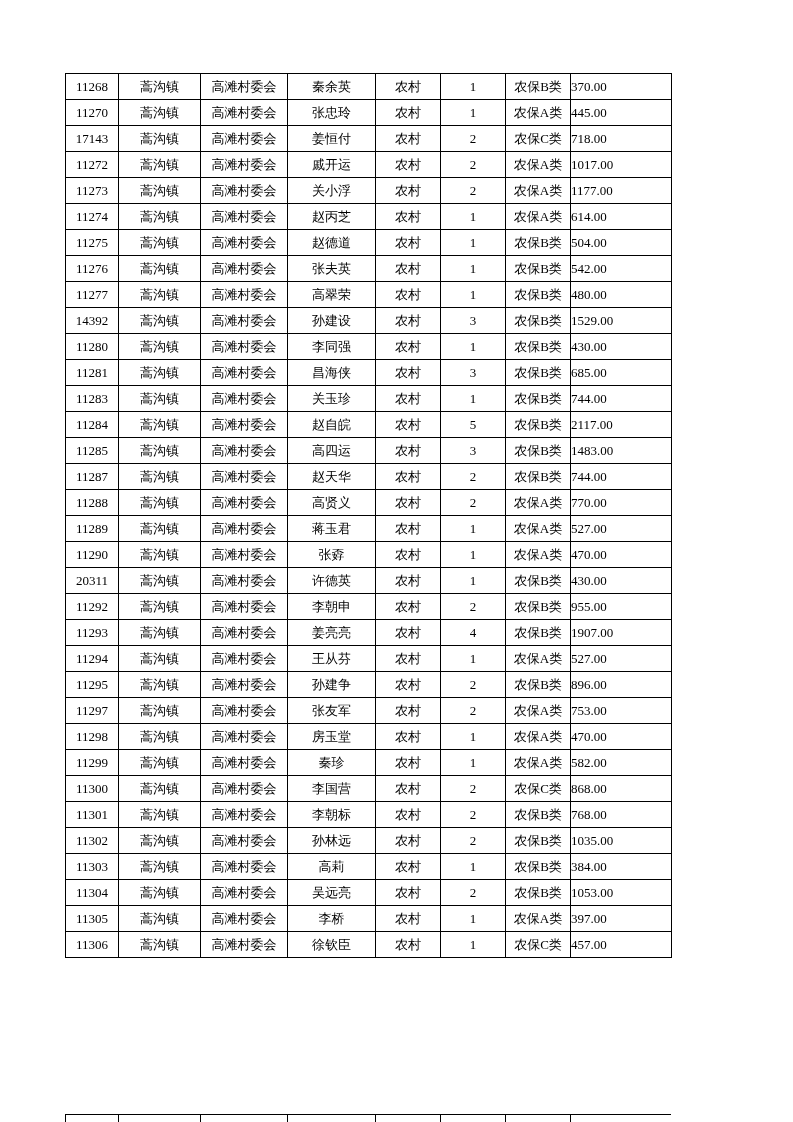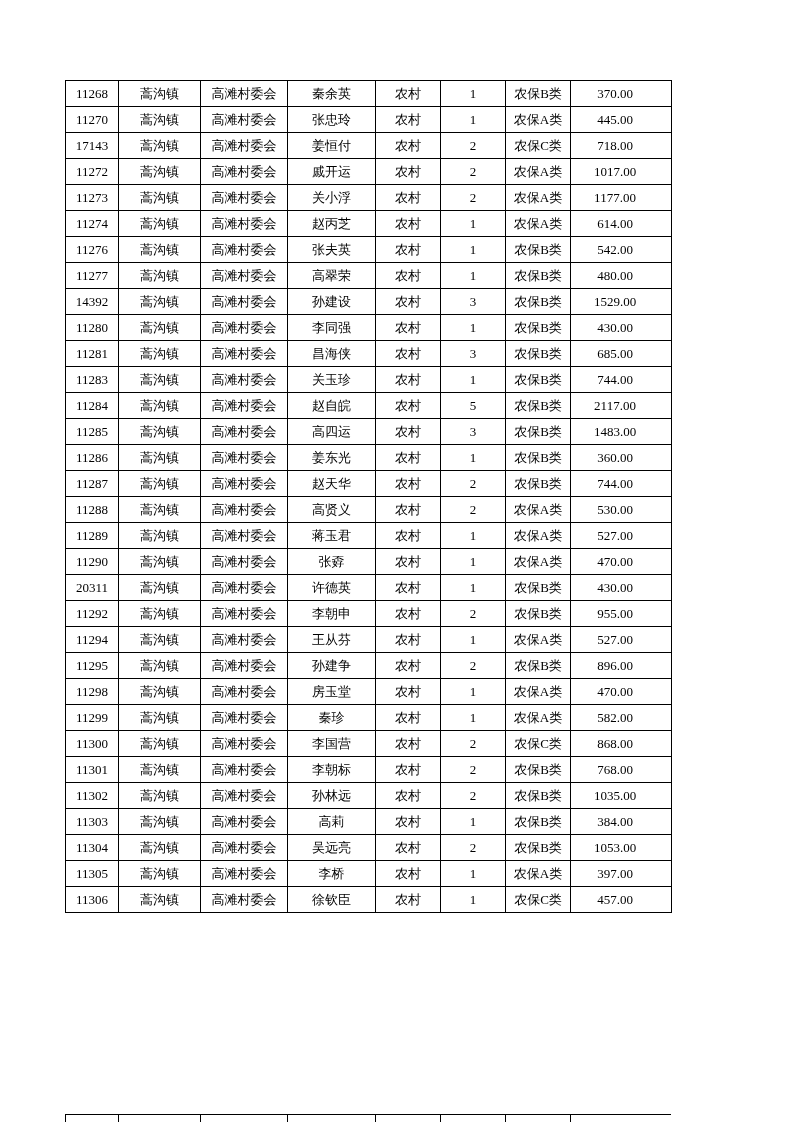--- a/index.html
+++ b/index.html
@@ -14,38 +14,38 @@
     overflow: hidden;
   }
   .page {
     position: absolute;
     inset: 0;
     background: #ffffff;
   }
   table.records {
     position: absolute;
     left: 65px;
-    top: 80px;
+    top: 73px;
     width: 606px;
     border-collapse: collapse;
     table-layout: fixed;
   }
   table.records td {
     border: 1px solid #000000;
     height: 25px;
     padding: 0;
     font-size: 13px;
     line-height: 25px;
     text-align: center;
     vertical-align: middle;
     white-space: nowrap;
     overflow: hidden;
   }
   table.records td.col-amount {
-    text-align: center;
+    text-align: left;
     padding-right: 12px;
   }
   
   .partial-clip {
     position: absolute;
     left: 65px;
     top: 1114px;
     width: 606px;
     height: 8px;
     overflow: hidden;
@@ -128,20 +128,30 @@
           <td>11274</td>
           <td>蒿沟镇</td>
           <td>高滩村委会</td>
           <td>赵丙芝</td>
           <td>农村</td>
           <td>1</td>
           <td>农保A类</td>
           <td class="col-amount">614.00</td>
         </tr>
         <tr>
+          <td>11275</td>
+          <td>蒿沟镇</td>
+          <td>高滩村委会</td>
+          <td>赵德道</td>
+          <td>农村</td>
+          <td>1</td>
+          <td>农保B类</td>
+          <td class="col-amount">504.00</td>
+        </tr>
+        <tr>
           <td>11276</td>
           <td>蒿沟镇</td>
           <td>高滩村委会</td>
           <td>张夫英</td>
           <td>农村</td>
           <td>1</td>
           <td>农保B类</td>
           <td class="col-amount">542.00</td>
         </tr>
         <tr>
@@ -208,48 +218,38 @@
           <td>11285</td>
           <td>蒿沟镇</td>
           <td>高滩村委会</td>
           <td>高四运</td>
           <td>农村</td>
           <td>3</td>
           <td>农保B类</td>
           <td class="col-amount">1483.00</td>
         </tr>
         <tr>
-          <td>11286</td>
-          <td>蒿沟镇</td>
-          <td>高滩村委会</td>
-          <td>姜东光</td>
-          <td>农村</td>
-          <td>1</td>
-          <td>农保B类</td>
-          <td class="col-amount">360.00</td>
-        </tr>
-        <tr>
           <td>11287</td>
           <td>蒿沟镇</td>
           <td>高滩村委会</td>
           <td>赵天华</td>
           <td>农村</td>
           <td>2</td>
           <td>农保B类</td>
           <td class="col-amount">744.00</td>
         </tr>
         <tr>
           <td>11288</td>
           <td>蒿沟镇</td>
           <td>高滩村委会</td>
           <td>高贤义</td>
           <td>农村</td>
           <td>2</td>
           <td>农保A类</td>
-          <td class="col-amount">530.00</td>
+          <td class="col-amount">770.00</td>
         </tr>
         <tr>
           <td>11289</td>
           <td>蒿沟镇</td>
           <td>高滩村委会</td>
           <td>蒋玉君</td>
           <td>农村</td>
           <td>1</td>
           <td>农保A类</td>
           <td class="col-amount">527.00</td>
@@ -278,38 +278,58 @@
           <td>11292</td>
           <td>蒿沟镇</td>
           <td>高滩村委会</td>
           <td>李朝申</td>
           <td>农村</td>
           <td>2</td>
           <td>农保B类</td>
           <td class="col-amount">955.00</td>
         </tr>
         <tr>
+          <td>11293</td>
+          <td>蒿沟镇</td>
+          <td>高滩村委会</td>
+          <td>姜亮亮</td>
+          <td>农村</td>
+          <td>4</td>
+          <td>农保B类</td>
+          <td class="col-amount">1907.00</td>
+        </tr>
+        <tr>
           <td>11294</td>
           <td>蒿沟镇</td>
           <td>高滩村委会</td>
           <td>王从芬</td>
           <td>农村</td>
           <td>1</td>
           <td>农保A类</td>
           <td class="col-amount">527.00</td>
         </tr>
         <tr>
           <td>11295</td>
           <td>蒿沟镇</td>
           <td>高滩村委会</td>
           <td>孙建争</td>
           <td>农村</td>
           <td>2</td>
           <td>农保B类</td>
           <td class="col-amount">896.00</td>
+        </tr>
+        <tr>
+          <td>11297</td>
+          <td>蒿沟镇</td>
+          <td>高滩村委会</td>
+          <td>张友军</td>
+          <td>农村</td>
+          <td>2</td>
+          <td>农保A类</td>
+          <td class="col-amount">753.00</td>
         </tr>
         <tr>
           <td>11298</td>
           <td>蒿沟镇</td>
           <td>高滩村委会</td>
           <td>房玉堂</td>
           <td>农村</td>
           <td>1</td>
           <td>农保A类</td>
           <td class="col-amount">470.00</td>

